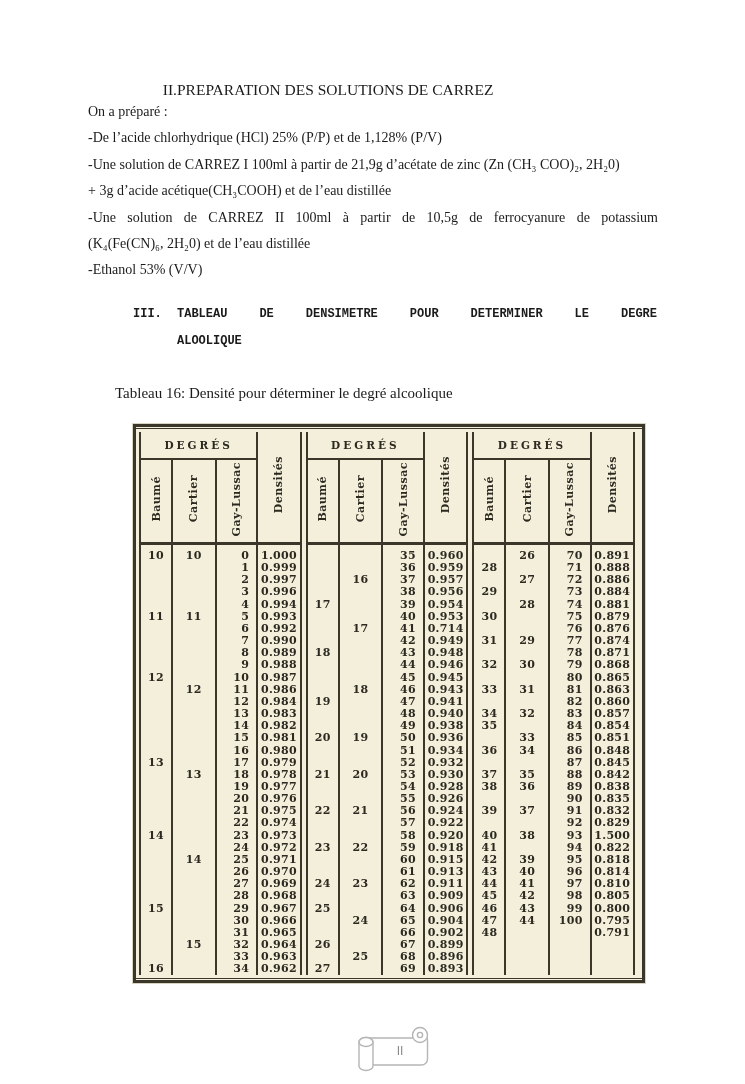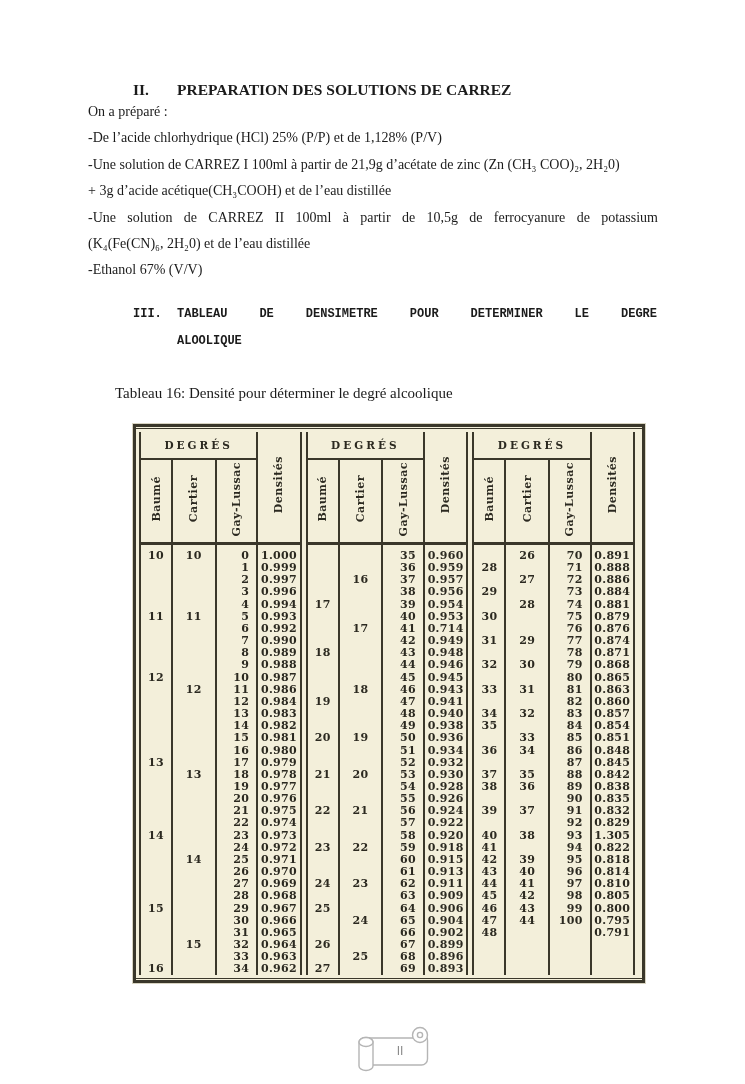--- a/index.html
+++ b/index.html
@@ -17,21 +17,21 @@
     width:745px;height:1084px;
     background:var(--paper);
     font-family:"Liberation Serif",serif;
     color:var(--text-ink);
     overflow:hidden;
     margin:0 auto;
   }
   
   .h2{
     position:absolute;top:80px;left:133px;
-    display:flex;font-weight:bold;font-size:15.5px;line-height:20px;
+    display:flex;font-weight:normal;font-size:15.5px;line-height:20px;text-align:right;
   }
   .h2 .num{width:44px;flex:none;}
   .h3{
     position:absolute;top:301px;left:133px;
     display:flex;font-weight:bold;font-size:12px;font-family:Liberation Mono, monospace;
   }
   .h3 .num{width:44px;flex:none;line-height:27px;}
   .h3 .htxt{width:480px;line-height:27px;}
   .stretch{text-align:justify;text-align-last:justify;}
   
@@ -127,21 +127,21 @@
     <span class="htitle">PREPARATION DES SOLUTIONS DE CARREZ</span>
   </div>
 
   <div class="bodytext">
     <div class="line">On a préparé :</div>
     <div class="line">-De l’acide chlorhydrique (HCl) 25% (P/P) et de 1,128% (P/V)</div>
     <div class="line">-Une solution de CARREZ I 100ml à partir de 21,9g d’acétate de zinc (Zn (CH₃ COO)₂, 2H₂0)</div>
     <div class="line">+ 3g d’acide acétique(CH₃COOH) et de l’eau distillée</div>
     <div class="line stretch">-Une solution de CARREZ II 100ml à partir de 10,5g de ferrocyanure de potassium</div>
     <div class="line">(K₄(Fe(CN)₆, 2H₂0) et de l’eau distillée</div>
-    <div class="line">-Ethanol 67% (V/V)</div>
+    <div class="line">-Ethanol 53% (V/V)</div>
   </div>
 
   <div class="h3">
     <span class="num">III.</span>
     <span class="htxt">
       <span class="stretch" style="display:block">TABLEAU DE DENSIMETRE POUR DETERMINER LE DEGRE</span>
       <span style="display:block">ALOOLIQUE</span>
     </span>
   </div>
 
@@ -767,21 +767,21 @@
           <tr>
             <td class="c0"></td>
             <td class="c1"></td>
             <td class="c2">92</td>
             <td class="c3">0.829</td>
           </tr>
           <tr>
             <td class="c0">40</td>
             <td class="c1">38</td>
             <td class="c2">93</td>
-            <td class="c3">1.305</td>
+            <td class="c3">1.500</td>
           </tr>
           <tr>
             <td class="c0">41</td>
             <td class="c1"></td>
             <td class="c2">94</td>
             <td class="c3">0.822</td>
           </tr>
           <tr>
             <td class="c0">42</td>
             <td class="c1">39</td>

